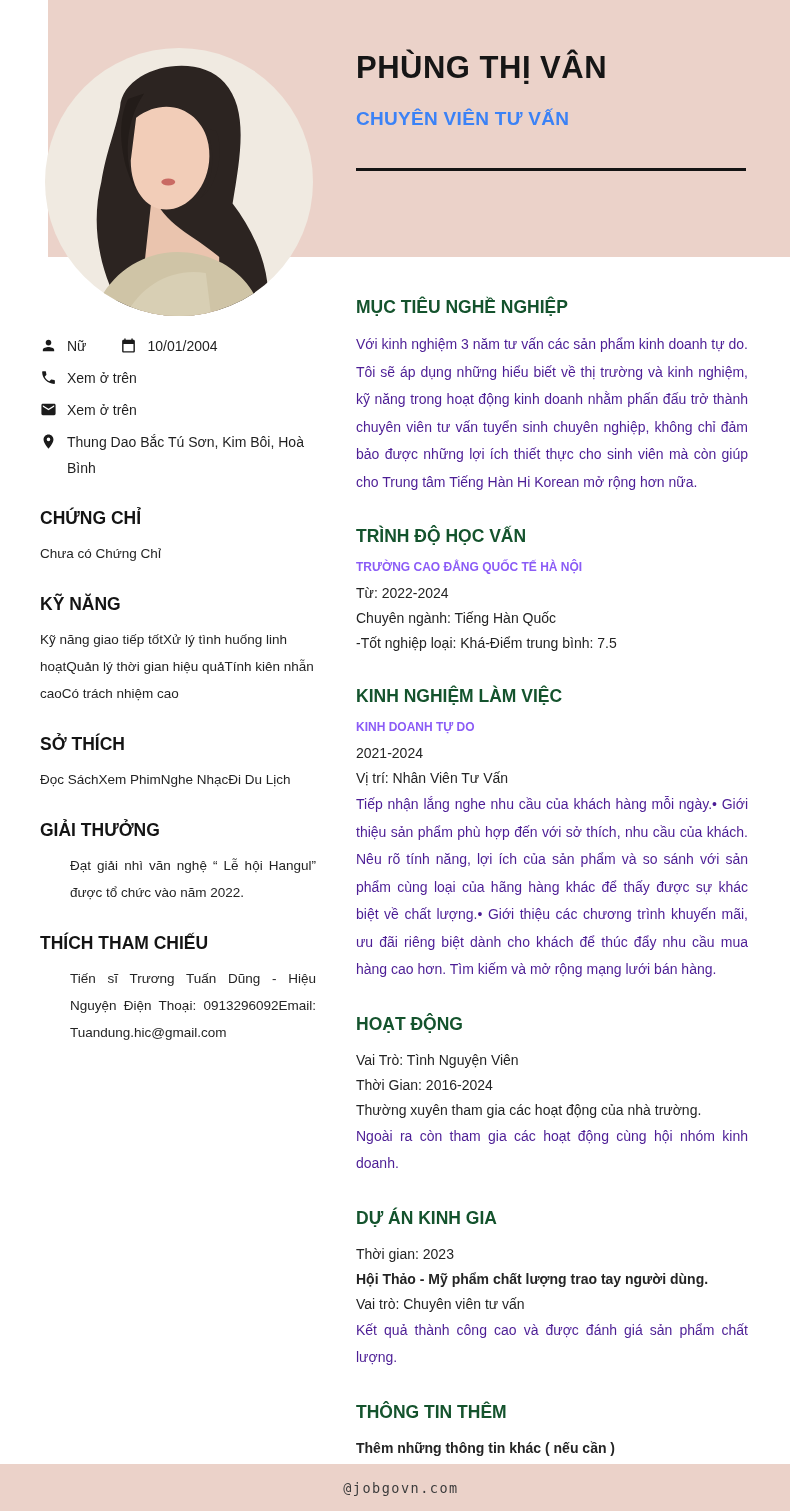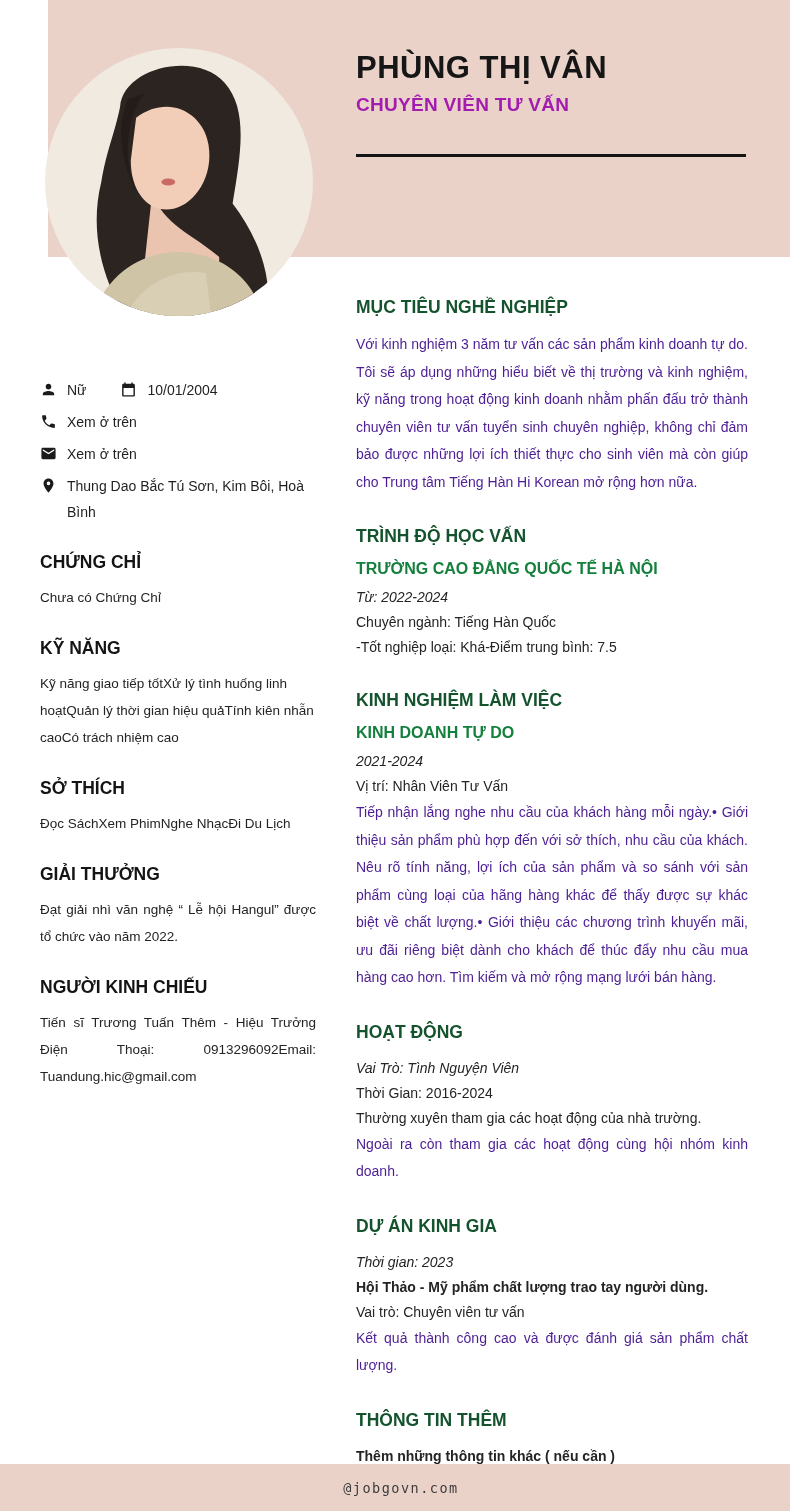--- a/index.html
+++ b/index.html
@@ -5,48 +5,48 @@
   html,body{margin:0;padding:0;background:#ffffff;}
   body{font-family:"Liberation Sans","DejaVu Sans",sans-serif;color:#1f1f1f;}
   .page{width:790px;height:1511px;position:relative;background:#ffffff;overflow:hidden;margin:0 auto;padding-left:48px;}
 
   
   .header{height:257px;background:#ebd2c9;}
   .photo{position:absolute;top:48px;left:45px;width:268px;height:268px;border-radius:50%;overflow:hidden;z-index:2;}
   .photo svg{display:block;width:100%;height:100%;}
   .header-text{position:absolute;left:356px;top:50px;width:392px;}
   .name{font-size:31px;font-weight:700;letter-spacing:.5px;color:#161616;line-height:36px;}
-  .role-title{font-size:19px;font-weight:700;letter-spacing:.3px;color:#a21caf;margin-top:8px;}
+  .role-title{font-size:19px;font-weight:700;letter-spacing:.3px;color:#3b82f6;margin-top:22px;}
   .rule{height:3px;background:#141414;width:390px;margin-top:38px;}
 
   
   .content{position:absolute;top:257px;left:0;right:0;display:flex;}
   .col-left{width:276px;margin-left:40px;padding-top:76px;}
   .col-right{width:392px;margin-left:40px;padding-top:40px;}
 
   
   .info-row{display:flex;align-items:flex-start;margin-bottom:6px;font-size:14px;line-height:26px;}
   .info-row .icon{flex:0 0 17px;height:17px;margin-right:10px;margin-top:4px;}
   .icon svg{display:block;width:17px;height:17px;fill:#1b1b1b;}
-  .pair{display:flex;align-items:flex-start;margin-top:44px;}
+  .pair{display:flex;align-items:flex-start;}
   .pair + .pair{margin-left:34px;}
   .pair .icon{flex:0 0 17px;height:17px;margin-right:10px;margin-top:4px;}
 
   
   .s-title{font-size:17.5px;font-weight:700;color:#141414;margin:27px 0 11px;}
   .s-text{font-size:13.5px;line-height:27px;color:#242424;}
-  .justify{text-align:justify;}
+  .justify{text-align:justify;margin-left:30px;}
 
   
   .m-title{font-size:17.5px;font-weight:700;color:#14532d;margin:30px 0 13px;}
   .m-title.first{margin-top:0;}
-  .m-sub{font-size:16px;font-weight:700;margin:0 0 7px;color:#15803d;}
+  .m-sub{font-size:12px;font-weight:700;margin:0 0 7px;color:#8b5cf6;}
   .m-line{font-size:14px;line-height:25px;color:#242424;}
   .m-body{font-size:14px;line-height:27.5px;color:#4c1d95;text-align:justify;}
-  .italic{font-style:italic;}
+  .italic{}
   .bold{font-weight:700;}
   .muted{color:#9b9b9b;}
 
   
   .footer{position:absolute;left:0;right:0;bottom:0;height:47px;background:#ebd2c9;display:flex;align-items:center;justify-content:center;padding-right:36px;box-sizing:border-box;}
   .watermark{font-family:"DejaVu Sans Mono","Liberation Mono",monospace;font-size:13.5px;letter-spacing:1.5px;color:#3c3c3c;}
 </style>
 </head>
 <body>
 
@@ -138,22 +138,22 @@
         <div class="s-title">SỞ THÍCH</div>
         <div class="s-text">Đọc SáchXem PhimNghe NhạcĐi Du Lịch</div>
       </div>
 
       <div>
         <div class="s-title">GIẢI THƯỞNG</div>
         <div class="s-text justify">Đạt giải nhì văn nghệ “ Lễ hội Hangul” được tổ chức vào năm 2022.</div>
       </div>
 
       <div>
-        <div class="s-title">NGƯỜI KINH CHIẾU</div>
-        <div class="s-text justify">Tiến sĩ Trương Tuấn Thêm - Hiệu Trưởng Điện Thoại: 0913296092Email: Tuandung.hic@gmail.com</div>
+        <div class="s-title">THÍCH THAM CHIẾU</div>
+        <div class="s-text justify">Tiến sĩ Trương Tuấn Dũng - Hiệu Nguyện Điện Thoại: 0913296092Email: Tuandung.hic@gmail.com</div>
       </div>
 
     </div>
 
     <div class="col-right">
 
       <div>
         <div class="m-title first">MỤC TIÊU NGHỀ NGHIỆP</div>
         <div class="m-body">Với kinh nghiệm 3 năm tư vấn các sản phẩm kinh doanh tự do. Tôi sẽ áp dụng những hiểu biết về thị trường và kinh nghiệm, kỹ năng trong hoạt động kinh doanh nhằm phấn đấu trở thành chuyên viên tư vấn tuyển sinh chuyên nghiệp, không chỉ đảm bảo được những lợi ích thiết thực cho sinh viên mà còn giúp cho Trung tâm Tiếng Hàn Hi Korean mở rộng hơn nữa.</div>
       </div>

